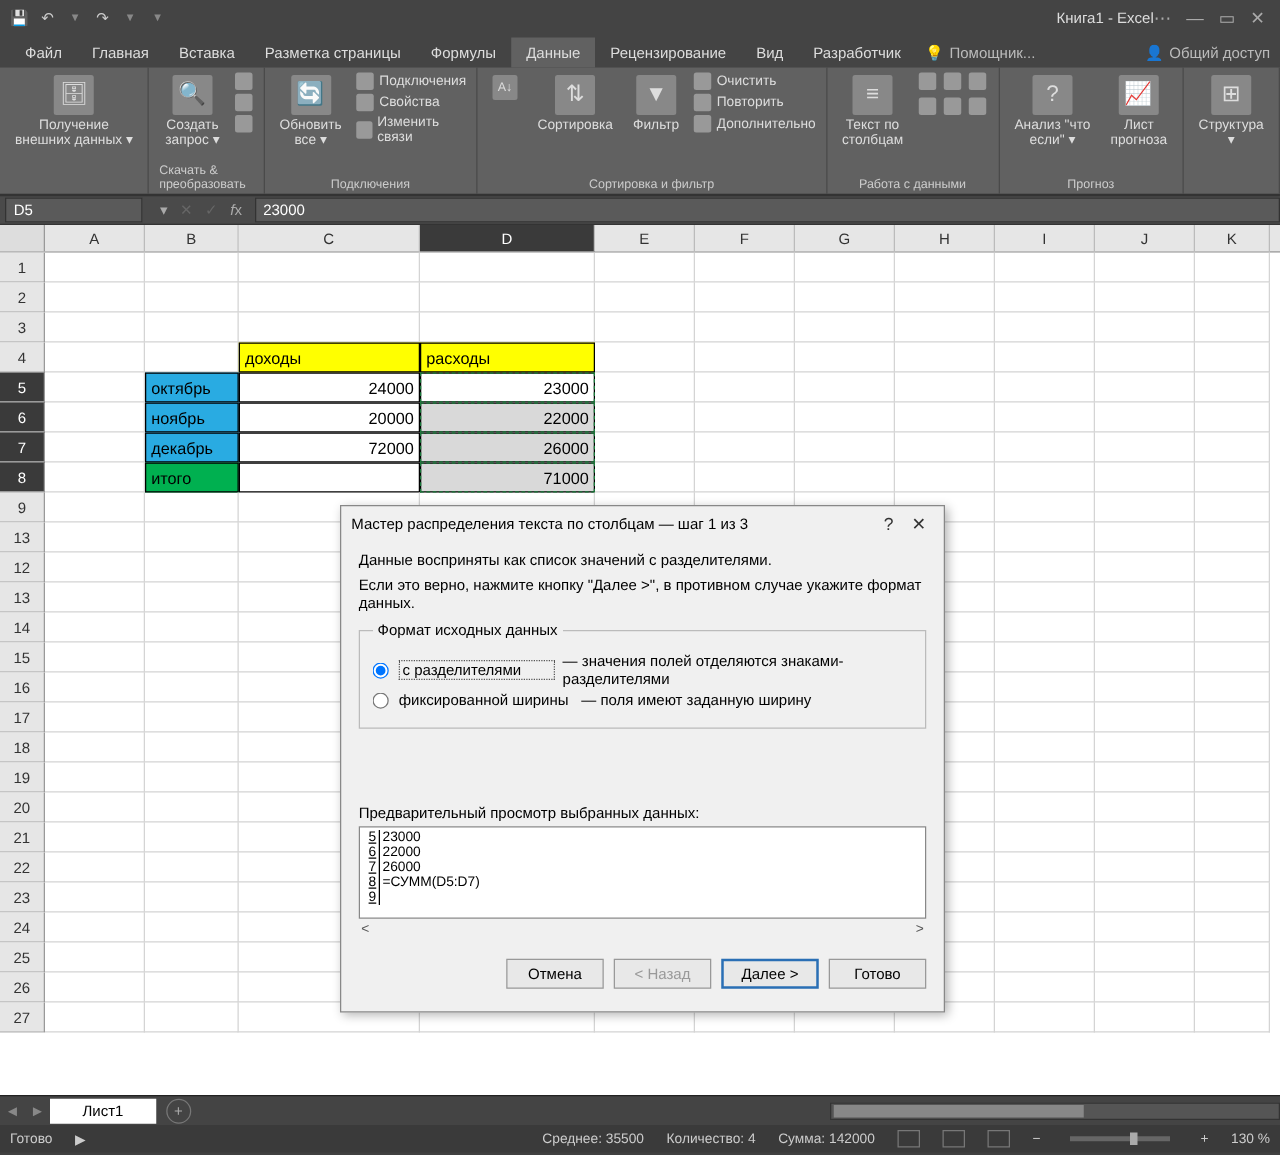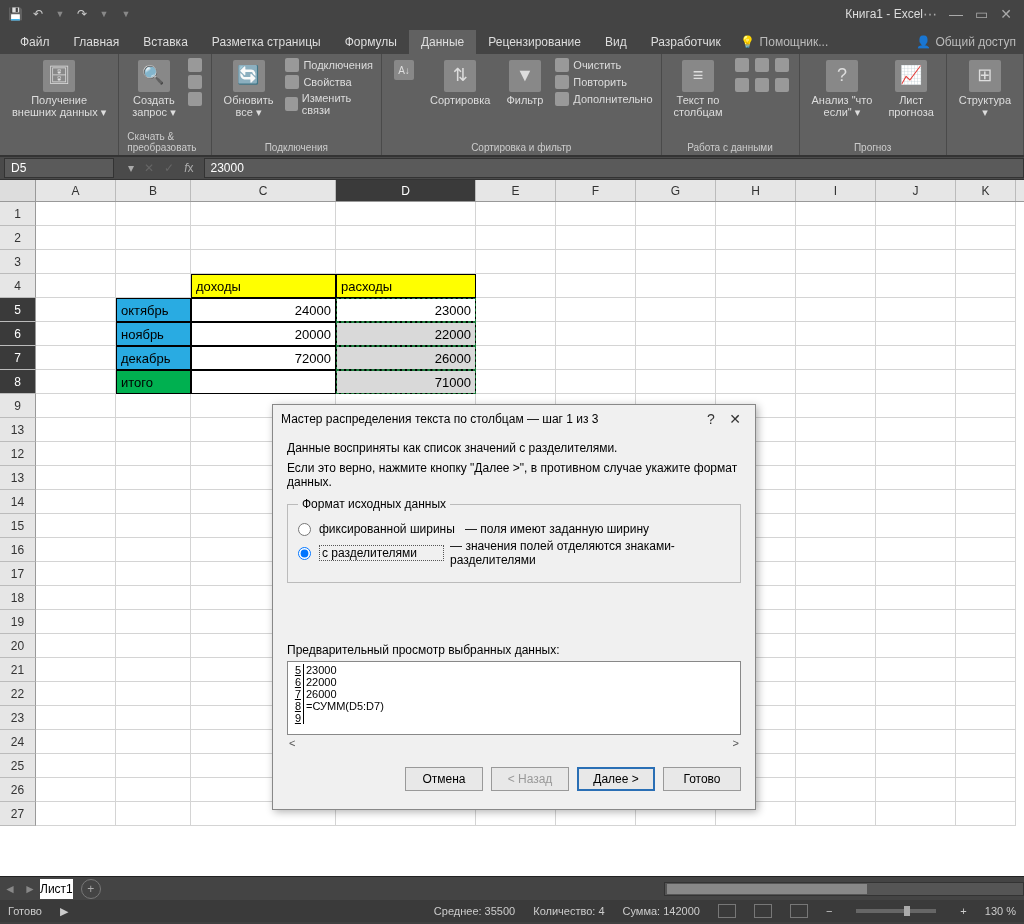--- a/index.html
+++ b/index.html
@@ -62,21 +62,21 @@
 .dialog .preview .line { display:flex;}
 .dialog .preview .ln { width:14px; border-right:1px solid #000; text-align:right; padding-right:2px; text-decoration:underline;}
 .dialog .preview .val { padding-left:2px;}
 .dialog .scroll-arrows { display:flex; justify-content:space-between; margin-top:2px; font-size:11px; color:#555; padding: 0 2px;}
 .dialog .buttons { display:flex; justify-content:flex-end; gap:8px; padding:10px 14px;}
 .dialog .buttons button { width:78px; height:24px; font-size:12px; background:#e8e8e8; border:1px solid #999;}
 .dialog .buttons button.primary { border:2px solid #2a6fb5;}
 .dialog .buttons button:disabled { color:#999;}
 .tabs-bar { height:24px; background:#444; display:flex; align-items:center; color:#ccc; font-size:12px; border-top:1px solid #222;}
 .tabs-bar .navbtn { width:20px; text-align:center; color:#888;}
-.tabs-bar .sheet-tab { background:#fff; color:#000; padding:3px 0; height:20px; display:flex; align-items:center;}
+.tabs-bar .sheet-tab { background:#fff; color:#000; padding:3px 26px; height:20px; display:flex; align-items:center;}
 .tabs-bar .addsheet { width:20px; height:20px; border:1px solid #777; border-radius:50%; margin-left:8px; text-align:center; line-height:18px; color:#aaa;}
 .tabs-bar .hscroll { flex:1;}
 .tabs-bar .hscroll .track { margin-left:auto; width:360px; height:14px; background:#555; border:1px solid #333; position:relative;}
 .tabs-bar .hscroll .thumb { position:absolute; left:2px; top:1px; width:200px; height:10px; background:#888;}
 .statusbar { height:22px; background:#3a3a3a; color:#ccc; display:flex; align-items:center; font-size:11px; padding:0 8px; gap:18px;}
 .statusbar .sp { flex:1;}
 .statusbar .viewbtn { width:18px; height:14px; border:1px solid #777; display:inline-block;}
 .statusbar .zoom-slider { width:80px; height:4px; background:#666; position:relative; margin:0 6px;}
 .statusbar .zoom-slider .zthumb { position:absolute; left:48px; top:-3px; width:6px; height:10px; background:#aaa;}
 </style>
@@ -647,28 +647,28 @@
       <div class="t">Мастер распределения текста по столбцам — шаг 1 из 3</div>
       <div class="dlgbtn">?</div>
       <div class="dlgbtn">✕</div>
     </div>
     <div class="body">
       <div style="margin-bottom:6px;">Данные восприняты как список значений с разделителями.</div>
       <div>Если это верно, нажмите кнопку "Далее &gt;", в противном случае укажите формат данных.</div>
       <fieldset>
         <legend>Формат исходных данных</legend>
         <div class="radio-row">
+          <input type="radio" checked="" style="">
+          <span class="dotted" style="width:138px;display:inline-block;">с разделителями</span>
+          <span>— значения полей отделяются знаками-разделителями</span>
+        </div>
+        <div class="radio-row">
           <input type="radio" style="">
           <span style="width:140px;display:inline-block;">фиксированной ширины</span>
           <span>— поля имеют заданную ширину</span>
-        </div>
-        <div class="radio-row">
-          <input type="radio" checked="" style="">
-          <span class="dotted" style="width:138px;display:inline-block;">с разделителями</span>
-          <span>— значения полей отделяются знаками-разделителями</span>
         </div>
       </fieldset>
       <div style="height:60px;"></div>
       <div style="margin-bottom:4px;">Предварительный просмотр выбранных данных:</div>
       <div class="preview" id="previewbox">
           <div class="line">
             <div class="ln">5</div>
             <div class="val">23000</div>
           </div>
           <div class="line">

